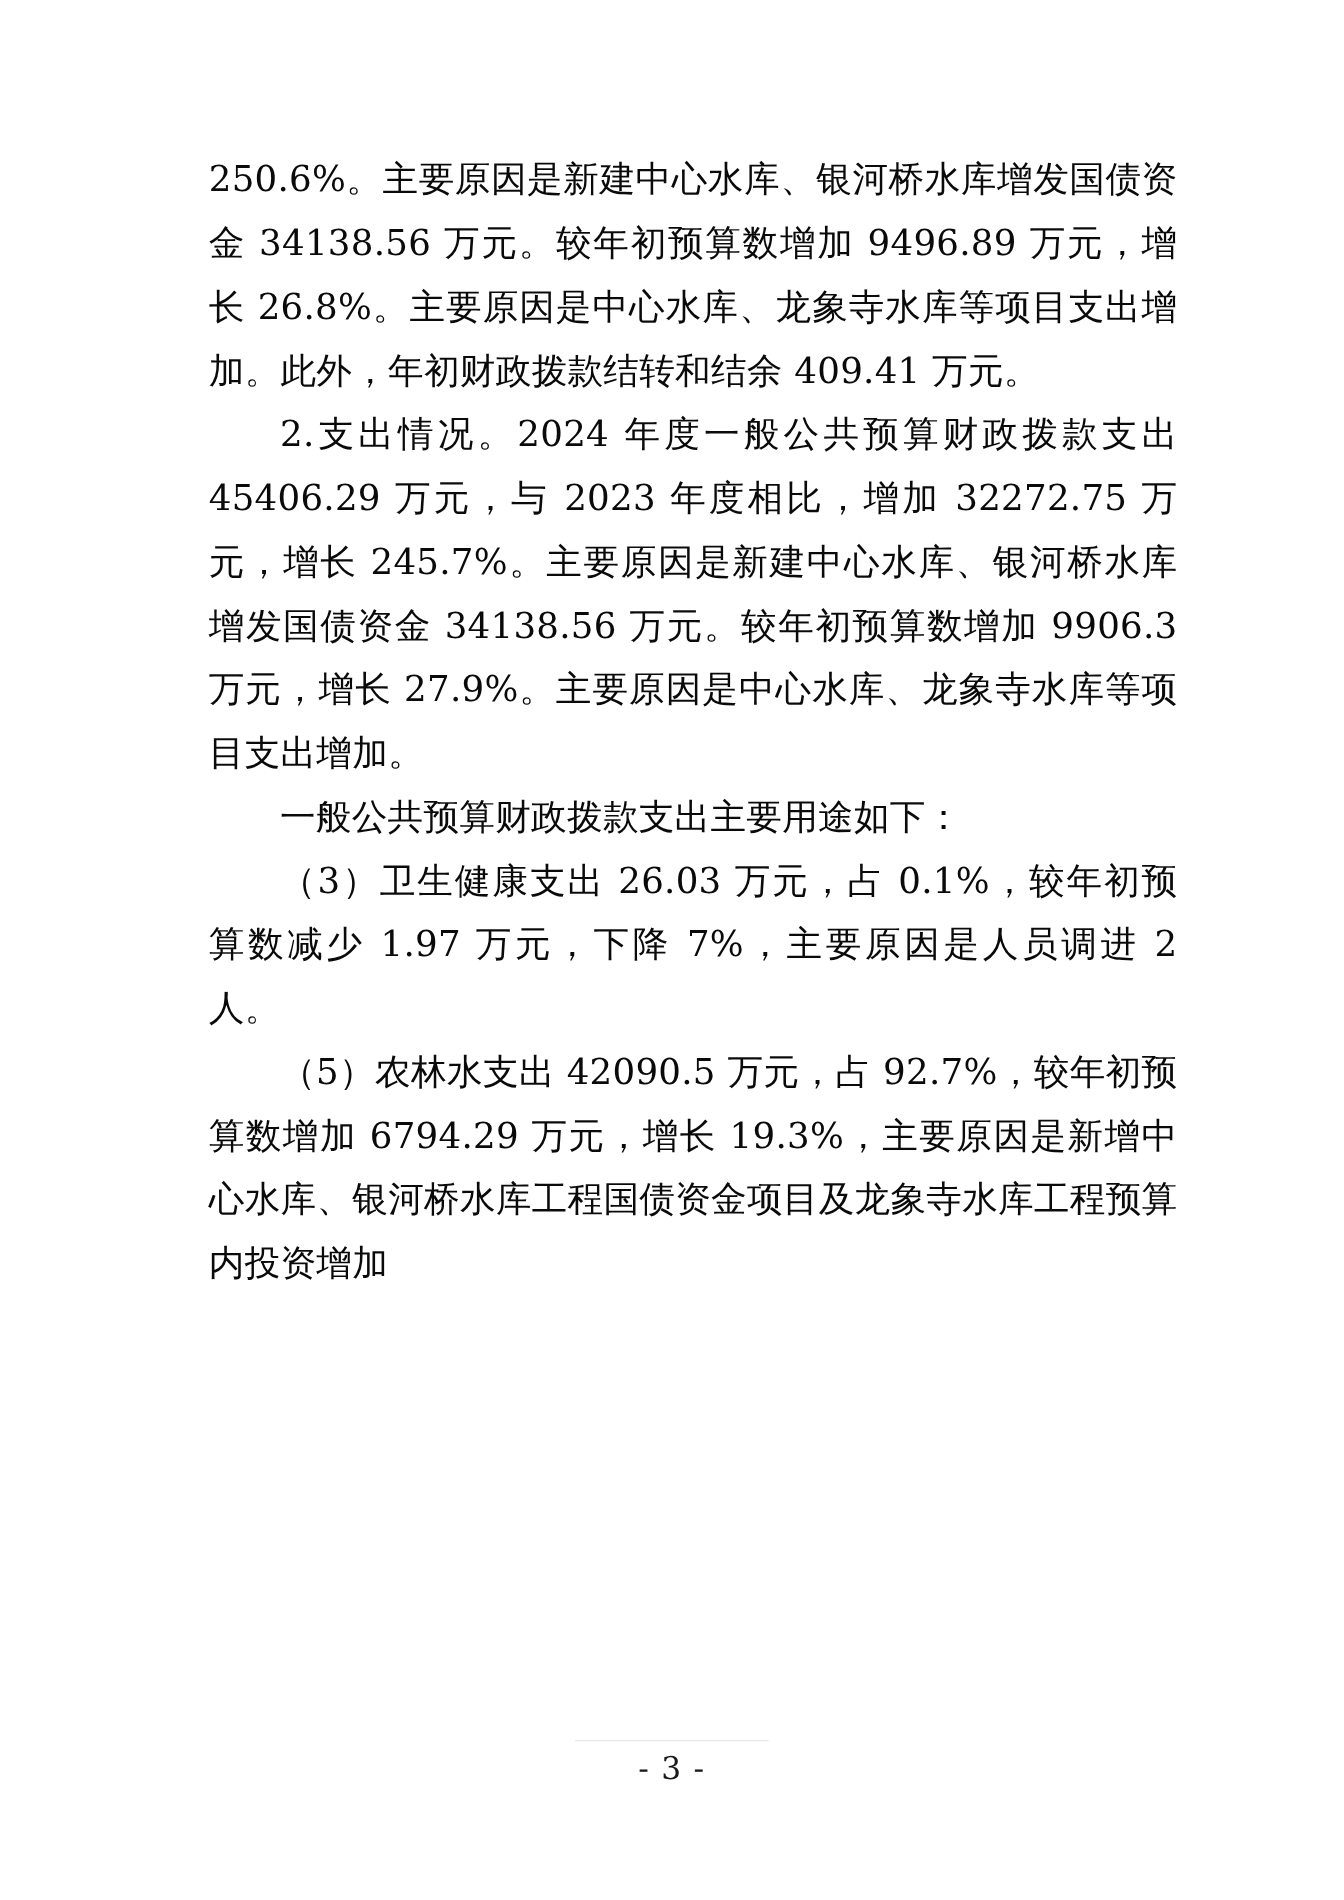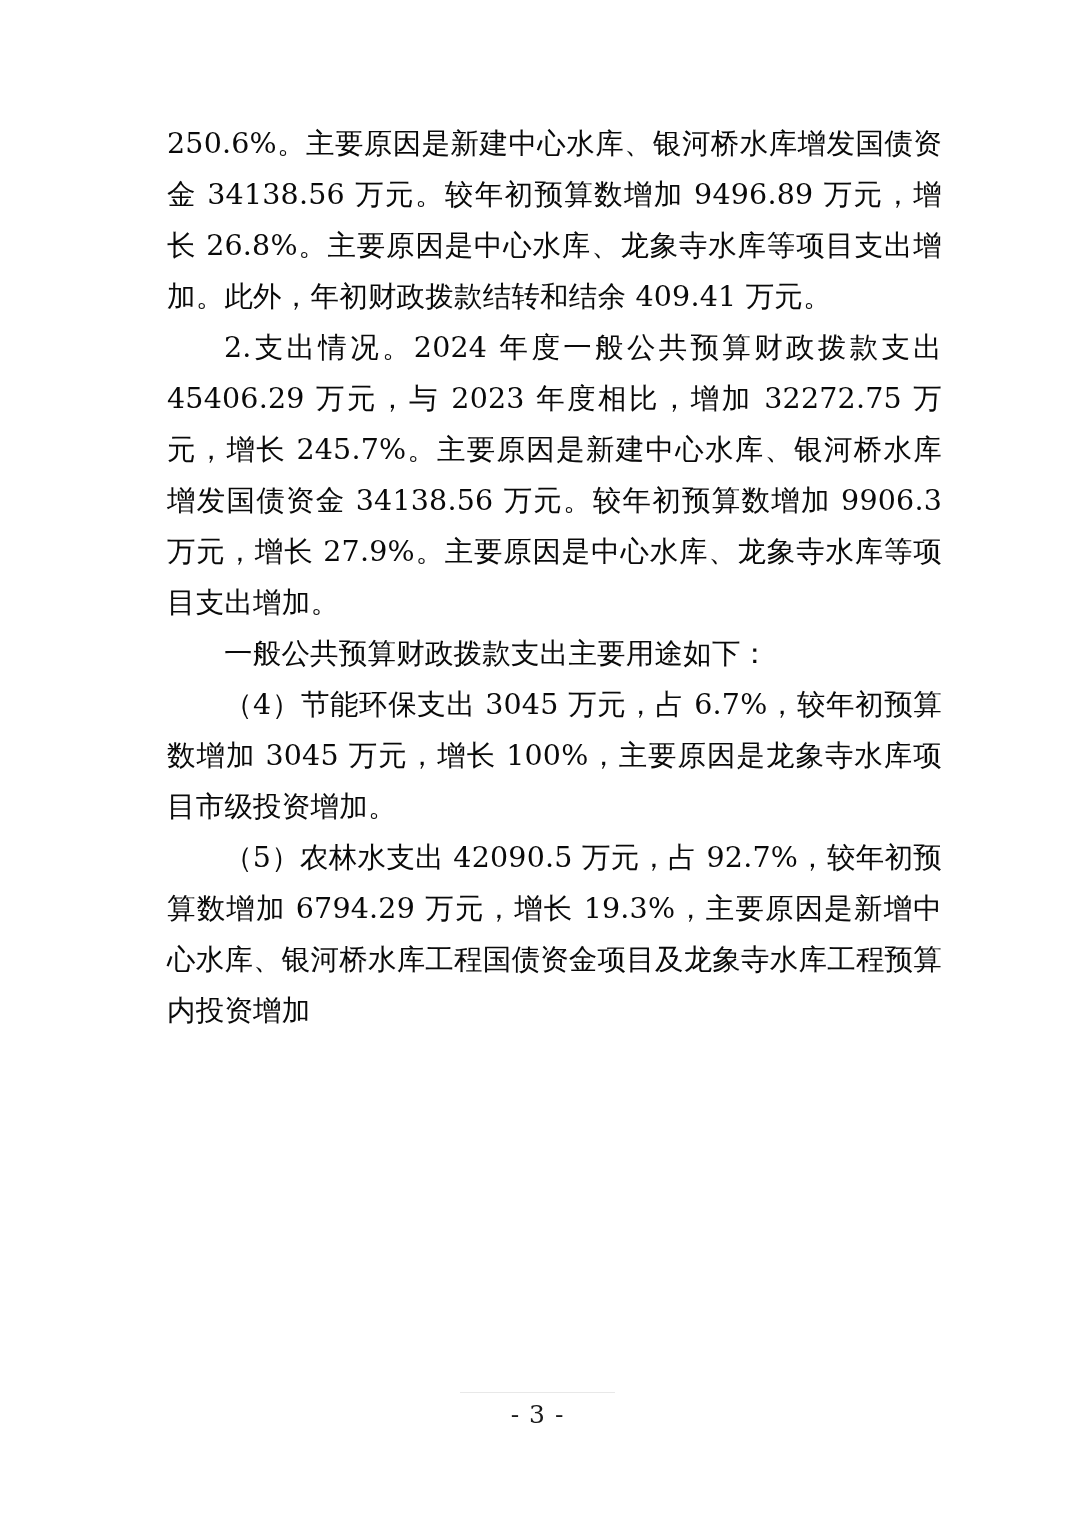--- a/index.html
+++ b/index.html
@@ -66,22 +66,22 @@
   <div class="content">
 
     <p class="para">250.6%。主要原因是新建中心水库、银河桥水库增发国债资金 34138.56 万元。较年初预算数增加 9496.89 万元，增长 26.8%。主要原因是中心水库、龙象寺水库等项目支出增加。此外，年初财政拨款结转和结余 409.41 万元。</p>
 
     <p class="para indent"><span class="bold-head">2.支出情况。</span><span>2024 年度一般公共预算财政拨款支出 45406.29 万元，与 2023 年度相比，增加 32272.75 万元，增长 245.7%。主要原因是新建中心水库、银河桥水库增发国债资金 34138.56 万元。较年初预算数增加 9906.3 万元，增长 27.9%。主要原因是中心水库、龙象寺水库等项目支出增加。</span></p>
 
     <p class="para indent">一般公共预算财政拨款支出主要用途如下：</p>
 
 
 
+    <p class="para indent">（3）卫生健康支出 26.03 万元，占 0.1%，较年初预算数减少 1.97 万元，下降 7%，主要原因是人员调进 2 人。</p>
 
-    <p class="para indent">（4）节能环保支出 3045 万元，占 6.7%，较年初预算数增加 3045 万元，增长 100%，主要原因是龙象寺水库项目市级投资增加。</p>
 
     <p class="para indent">（5）农林水支出 42090.5 万元，占 92.7%，较年初预算数增加 6794.29 万元，增长 19.3%，主要原因是新增中心水库、银河桥水库工程国债资金项目及龙象寺水库工程预算内投资增加</p>
 
   </div>
 
   <div class="sep-line"></div>
 
   <div class="footer">- 3 -</div>
 
 </div>

